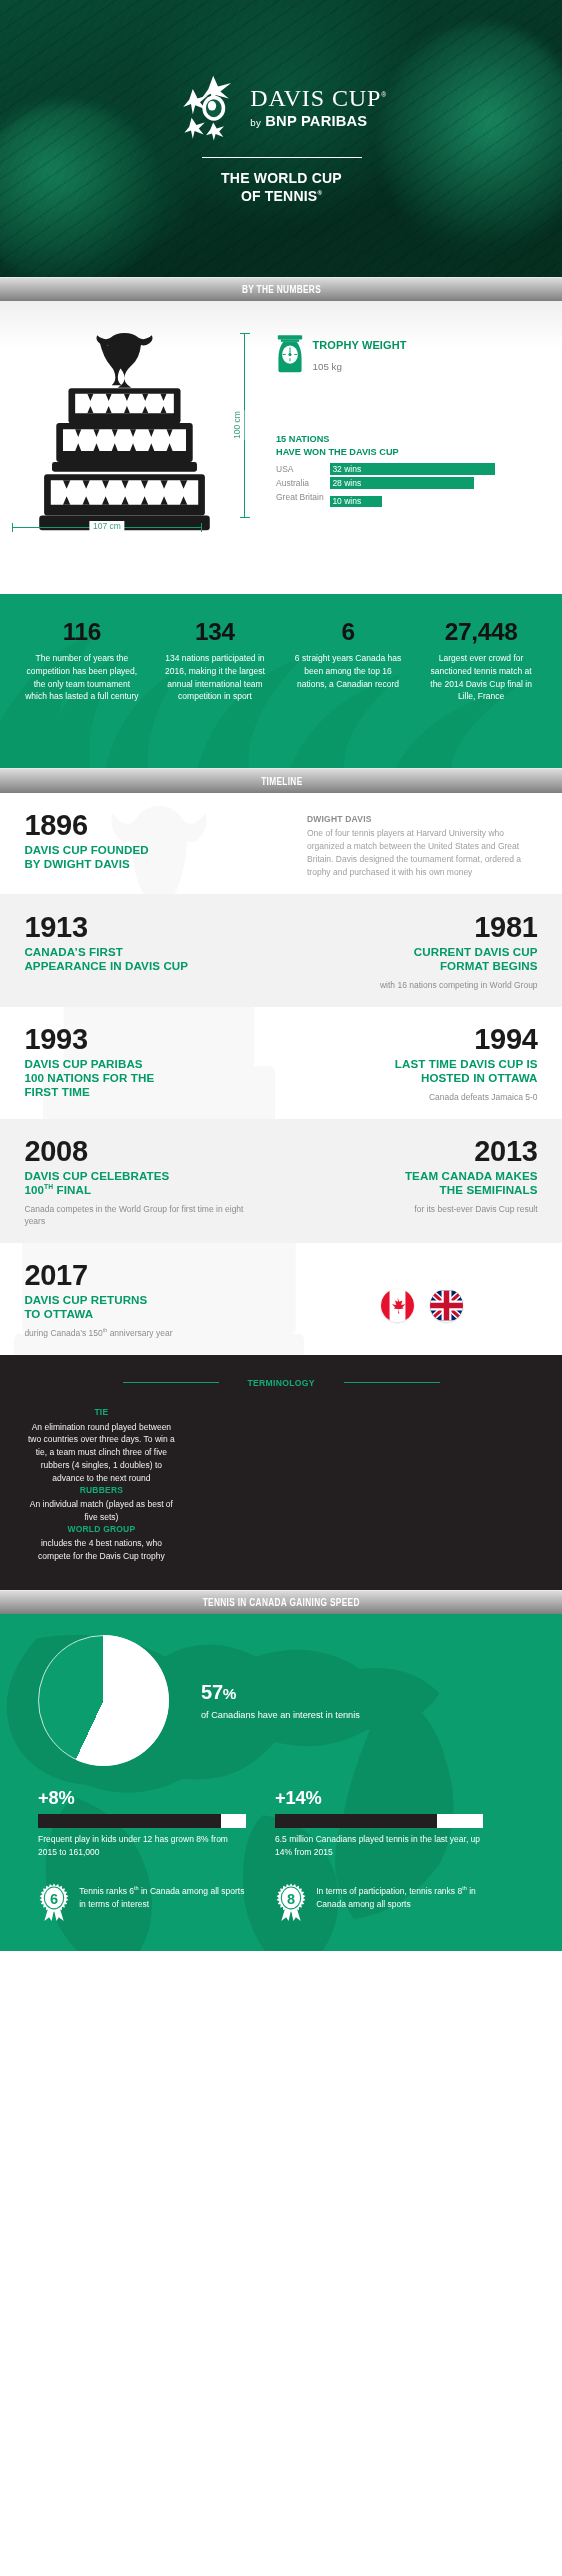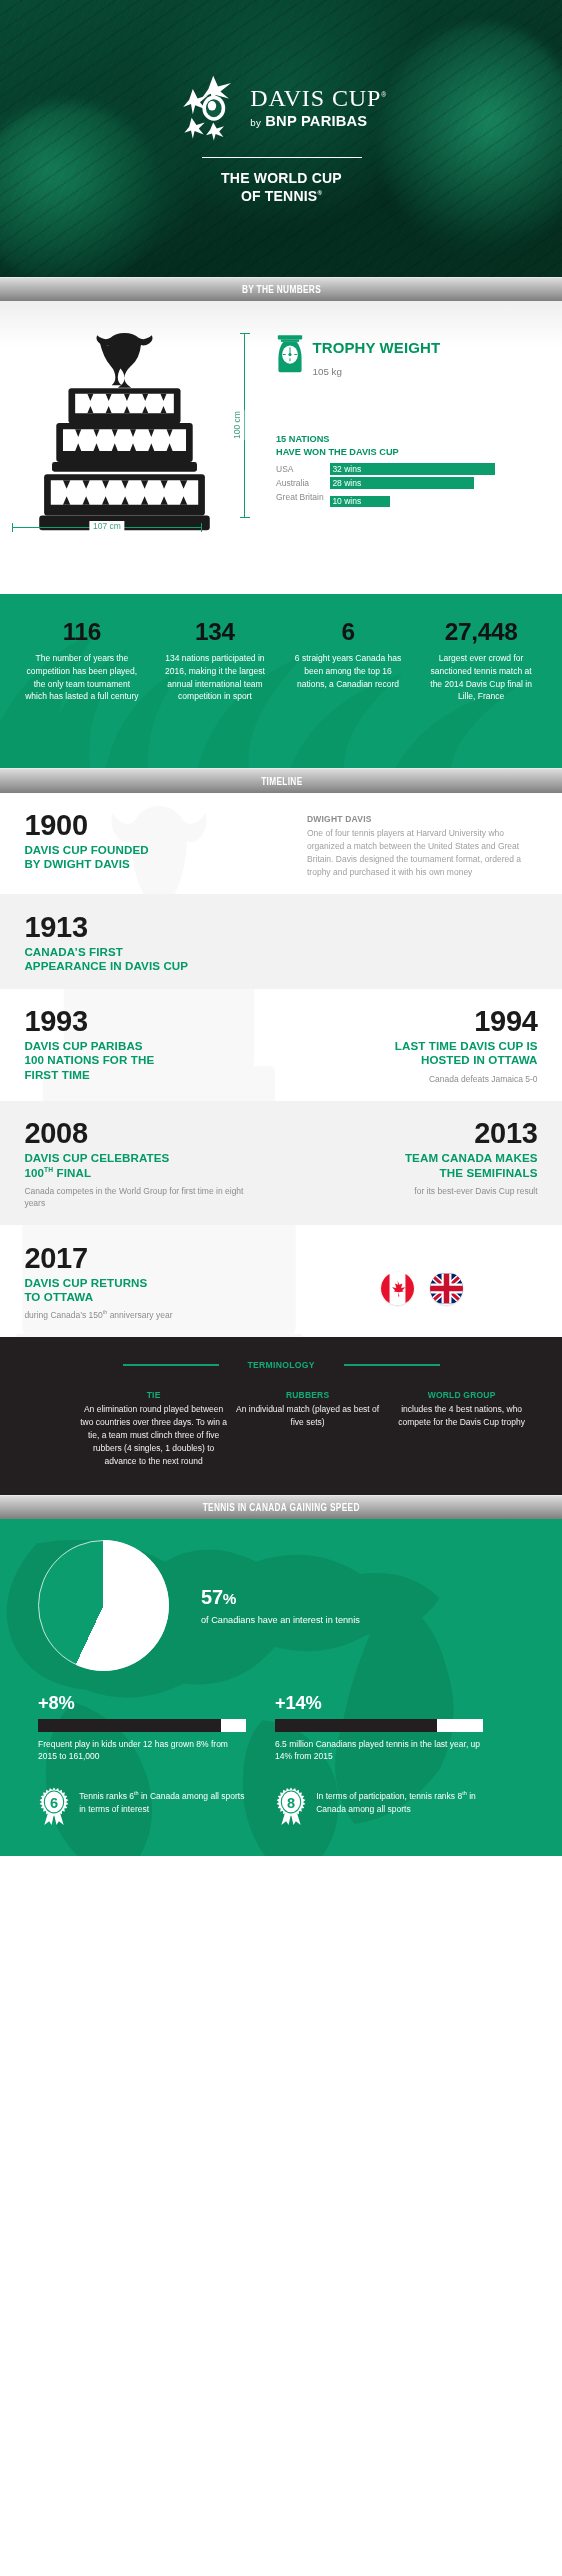--- a/index.html
+++ b/index.html
@@ -89,21 +89,21 @@
   .dim-h .bar { position: absolute; top: 6.7px; left: 0; right: 0; height: 0.9px; background: #0f9e6e; }
   .dim-h .cap { position: absolute; top: 2.4px; width: 0.9px; height: 9.2px; background: #0f9e6e; }
   .dim-h .cap.l { left: 0; } .dim-h .cap.r { right: 0; }
   .dim-h .lbl {
     position: absolute; left: 50%; top: 0.6px; transform: translateX(-50%);
     color: #3f9e7c; font-size: 8.5px; background: #fff; padding: 0 3.7px;
   }
 
   .tw-block { position: absolute; left: 276px; top: 34px; display: flex; align-items: flex-start; }
   .scale-icon { width: 28px; height: 38px; flex: none; margin-right: 8.5px; }
-  .tw-label { color: #00945e; font-weight: bold; font-size: 15px; letter-spacing: 0.1px; margin-top: 3.7px; }
+  .tw-label { color: #00945e; font-weight: bold; font-size: 11px; letter-spacing: 0.1px; margin-top: 3.7px; }
   .tw-val { color: #7b7b7b; font-size: 9.8px; margin-top: 9.8px; }
 
   .nat-block { position: absolute; left: 276px; top: 132px; width: 262px; }
   .nat-head { color: #00945e; font-weight: bold; font-size: 9.2px; line-height: 1.32; }
   .bars { margin-top: 4.9px; }
   .bar-row { display: flex; align-items: center; height: 13px; margin-bottom: 1.2px; }
   .bar-name { width: 54px; color: #8a8a8a; font-size: 8.5px; flex: none; }
   .bar-fill {
     height: 11.6px; background: #0d9c6b; color: #fff; font-size: 8.5px;
     display: flex; align-items: center; padding-left: 2.4px; text-align: right;
@@ -147,21 +147,21 @@
   .flag { width: 33px; height: 33px; border-radius: 50%; overflow: hidden; position: relative; box-shadow: 0 0.6px 1.8px rgba(0,0,0,.22); }
 
   
   .term {
     width: 563px; background: #231f20; padding: 22px 24.4px 27px 24.4px;
     position: relative;
   }
   .term-head { display: flex; align-items: center; justify-content: center; gap: 24px; }
   .term-head .ln { height: 1.2px; background: #0f9e6e; width: 96px; }
   .term-title { color: #0fae77; font-weight: bold; font-size: 9.8px; letter-spacing: 0.3px; transform: scaleX(.88); }
-  .term-cols { display: flex; justify-content: flex-end; margin-top: 19.5px; }
+  .term-cols { display: flex; justify-content: center; margin-top: 19.5px; flex-direction: column; }
   .term-col { width: 154px; text-align: center; }
   .term-col-h { color: #0fae77; font-weight: bold; font-size: 8.5px; letter-spacing: 0.2px; }
   .term-col-b { color: #f0f0f0; font-size: 8.5px; line-height: 1.52; margin-top: 3.1px; }
 
   
   .canada { position: relative; width: 563px; background: #0b9d6d; overflow: hidden; padding-bottom: 6.1px; }
   .ca-map { position: absolute; inset: 0; opacity: 1; z-index: 0; }
   .ca-inner { position: relative; z-index: 3; }
   .pie-row { display: flex; align-items: center; padding: 21px 0 0 38px; }
   .pie { width: 131px; height: 131px; border-radius: 50%; flex: none; position: relative; }
@@ -337,21 +337,21 @@
           <div class="bar-row">
             <div class="bar-name">USA</div>
             <div class="bar-fill" style="width: 165px;">32 wins</div>
           </div>
           <div class="bar-row">
             <div class="bar-name">Australia</div>
             <div class="bar-fill" style="width: 144px;">28 wins</div>
           </div>
           <div class="bar-row">
             <div class="bar-name">Great Britain</div>
-            <div class="bar-fill" style="width: 60px; margin-top: 8px;">10 wins</div>
+            <div class="bar-fill" style="width: 52px; margin-top: 8px;">10 wins</div>
           </div>
         </div>
     </div>
   </div>
 
   <div class="greenstats">
     <div class="gs-tex">
       <svg viewBox="0 0 922 285" width="563" height="174" preserveAspectRatio="none" aria-hidden="true">
         <g fill="#0a8f62" opacity=".85">
           <path d="M-40 300 q60 -180 200 -240 q-90 120 -60 240z"></path>
@@ -396,39 +396,47 @@
           <path d="M58 152 h214 q5 0 5 5 v54 q0 5 -5 5 h-214 q-5 0 -5 -5 v-54 q0 -5 5 -5z"></path>
           <path d="M50 216 h230 q4 0 4 4 v8 q0 4 -4 4 h-230 q-4 0 -4 -4 v-8 q0 -4 4 -4z"></path>
           <path d="M38 236 h254 q5 0 5 5 v58 q0 5 -5 5 h-254 q-5 0 -5 -5 v-58 q0 -5 5 -5z"></path>
           <path d="M30 304 h270 q5 0 5 5 v14 q0 5 -5 5 h-270 q-5 0 -5 -5 v-14 q0 -5 5 -5z"></path>
         </g>
       </svg>
     </div>
 
     <div class="tl-row">
       <div class="tl-half">
-        <div class="tl-year">1900</div>
+        <div class="tl-year">1896</div>
         <div class="tl-head">
           <div>DAVIS CUP FOUNDED</div>
           <div>BY DWIGHT DAVIS</div>
         </div>
       </div>
       <div class="tl-aside">
         <div class="tl-aside-h">DWIGHT DAVIS</div>
         <div class="tl-aside-b">One of four tennis players at Harvard University who organized a match between the United States and Great Britain. Davis designed the tournament format, ordered a trophy and purchased it with his own money</div>
       </div>
     </div>
 
     <div class="tl-row alt">
       <div class="tl-half">
         <div class="tl-year">1913</div>
         <div class="tl-head">
           <div>CANADA’S FIRST</div>
           <div>APPEARANCE IN DAVIS CUP</div>
         </div>
+      </div>
+      <div class="tl-half r">
+        <div class="tl-year">1981</div>
+        <div class="tl-head">
+          <div>CURRENT DAVIS CUP</div>
+          <div>FORMAT BEGINS</div>
+        </div>
+        <div class="tl-sub">with 16 nations competing in World Group</div>
       </div>
     </div>
 
     <div class="tl-row">
       <div class="tl-half">
         <div class="tl-year">1993</div>
         <div class="tl-head">
           <div>DAVIS CUP PARIBAS</div>
           <div>100 NATIONS FOR THE</div>
           <div>FIRST TIME</div>

